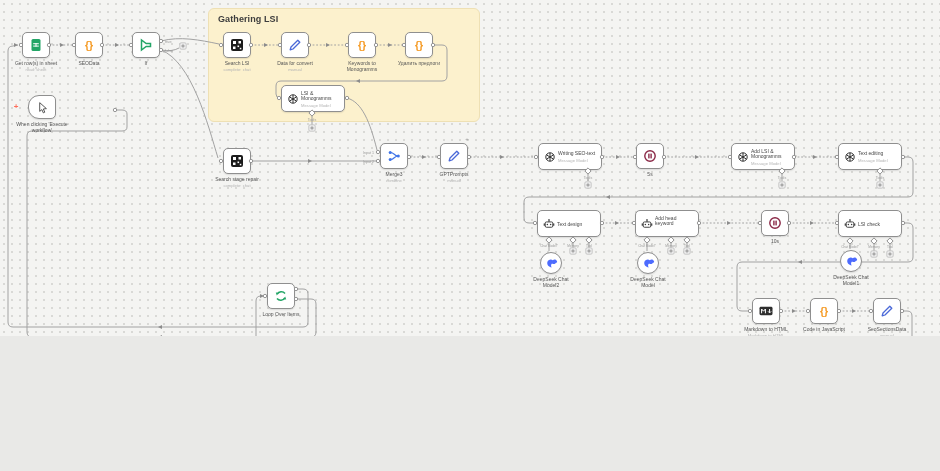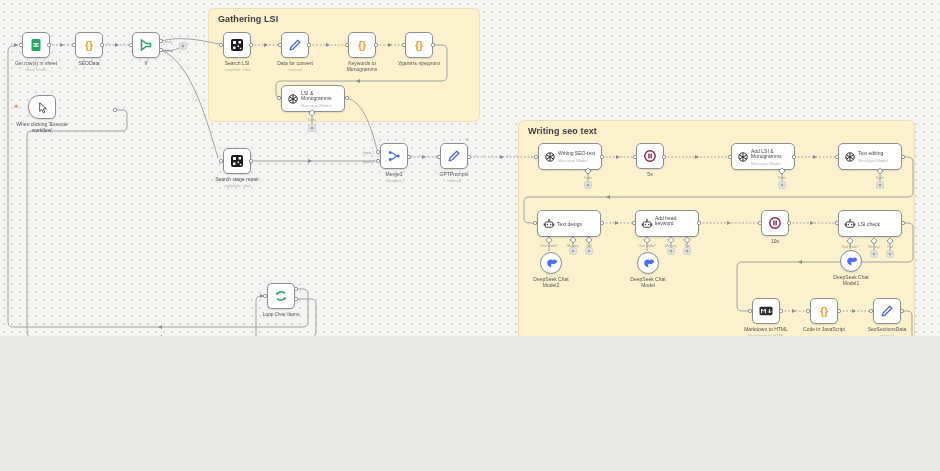--- a/index.html
+++ b/index.html
@@ -23,23 +23,20 @@
   .kind-trigger{border-radius:11px 5px 5px 11px;}
   .kind-round{border-radius:50%;}
   .nicon{display:flex;align-items:center;justify-content:center;}
 </style>
 </head>
 <body>
 
 <div id="canvas">
   <div class="sticky g-a">
     <div class="sticky-title">Gathering LSI</div>
-  </div>
-  <div class="sticky g-b">
-    <div class="sticky-title">Writing seo text</div>
   </div>
 
   <svg id="wires" class="layer" width="940" height="471">
       <path d="M161,41 C180,36 200,40 219,44" fill="none" stroke="#a2a2a2" stroke-width="1"></path>
       <path d="M161,50 C192,62 208,125 218,158" fill="none" stroke="#a2a2a2" stroke-width="1"></path>
       <path d="M161,50 Q172,52 179,48" fill="none" stroke="#a2a2a2" stroke-width="1"></path>
       <path d="M115,110 L122,110 Q127,110 127,114 L127,127 Q127,131 122,131 L32,131 Q27,131 27,136 L27,332 Q27,337 32,337 L311,337 Q316,337 316,332 L316,304 Q316,299 311,299 L297,299" fill="none" stroke="#a2a2a2" stroke-width="1"></path>
       <path d="M295,289 L303,289 Q308,289 308,294 L308,322 Q308,327 303,327 L13,327 Q8,327 8,322 L8,51 Q8,46 13,46 L18,45" fill="none" stroke="#a2a2a2" stroke-width="1"></path>
       <path d="M433,45 L442,45 Q447,45 447,50 L447,76 Q447,81 442,81 L281,81 Q276,81 276,86 L276,94 Q276,98 280,98" fill="none" stroke="#a2a2a2" stroke-width="1"></path>
       <path d="M347,98 C362,102 370,122 377,150" fill="none" stroke="#a2a2a2" stroke-width="1"></path>

